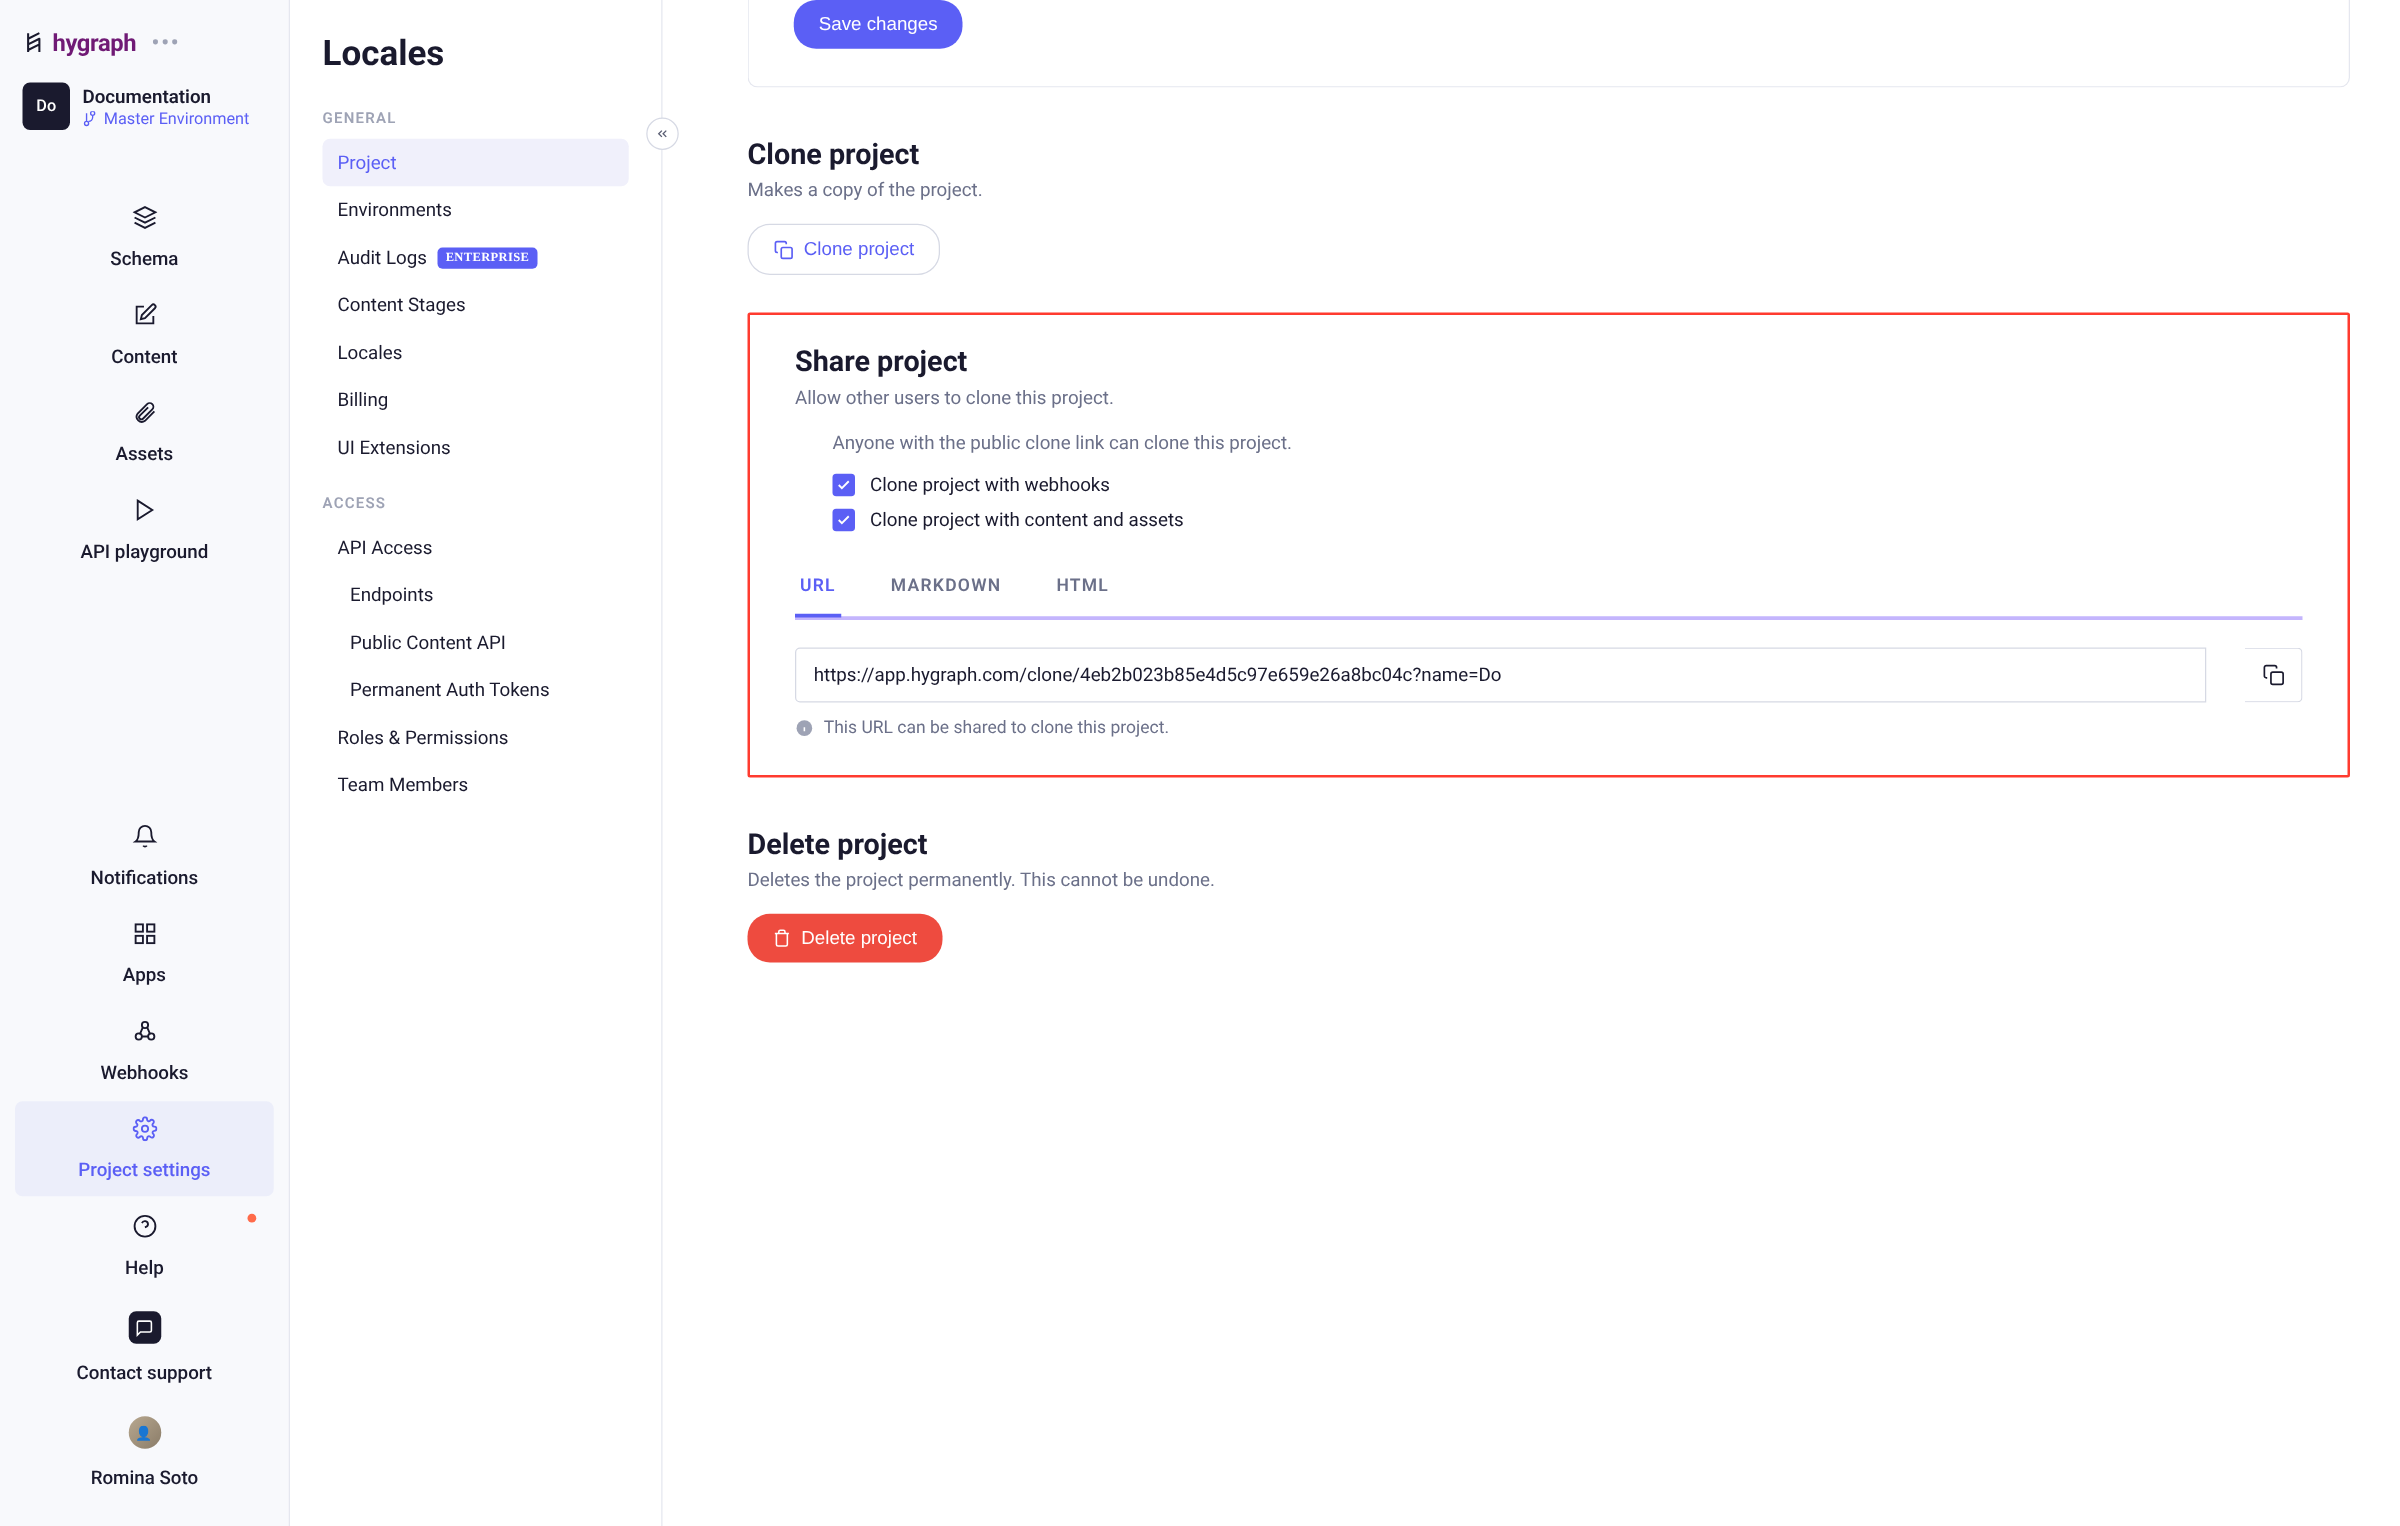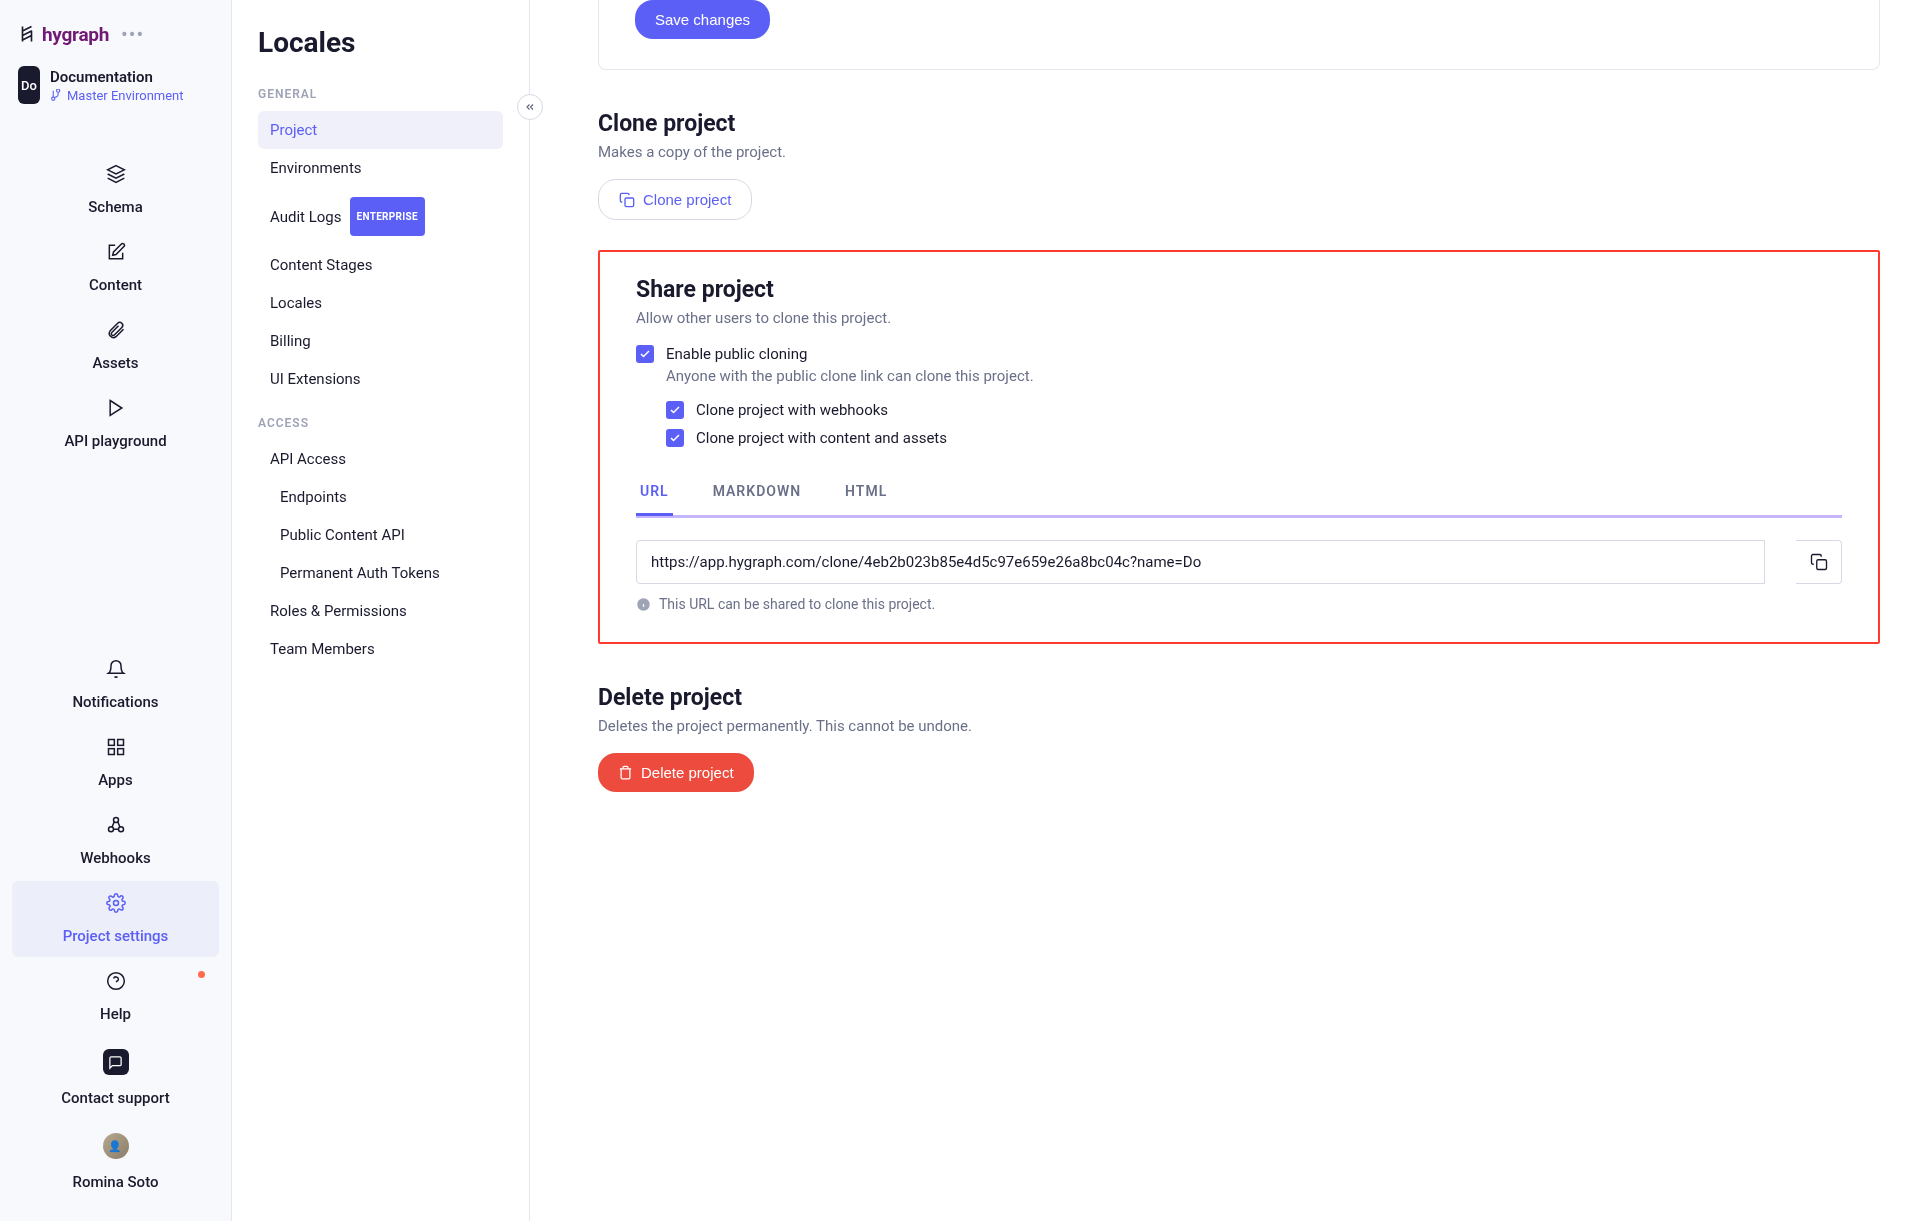--- a/index.html
+++ b/index.html
@@ -28,21 +28,21 @@
 .logo-text { font-weight: 700; font-size: 19px; color: #701a75; letter-spacing: -0.3px; }
 .dots { color: #9ea3b5; font-size: 20px; margin-left: 6px; letter-spacing: 1px; }
 .project-switcher {
   display: flex;
   align-items: center;
   gap: 10px;
   padding: 6px 6px 8px;
   margin-bottom: 40px;
 }
 .proj-badge {
-  width: 22px; height: 38px; border-radius: 6px; background: #1a1a2e;
+  width: 38px; height: 38px; border-radius: 6px; background: #1a1a2e;
   color: #fff; font-size: 13px; font-weight: 500;
   display: flex; align-items: center; justify-content: center;
 }
 .proj-info { display: flex; flex-direction: column; gap: 2px; }
 .proj-name { font-size: 15px; font-weight: 600; color: #1a1a2e; }
 .proj-env { font-size: 13px; color: #5b5ff5; display: flex; align-items: center; gap: 4px; }
 .nav-group { display: flex; flex-direction: column; gap: 2px; }
 .nav-item {
   display: flex; align-items: center; gap: 14px;
   padding: 12px 10px; border-radius: 6px;
@@ -73,21 +73,21 @@
 .settings-title { font-size: 28px; font-weight: 700; margin-bottom: 28px; }
 .sec-heading { font-size: 12px; font-weight: 600; color: #9ea3b5; letter-spacing: 1px; margin-bottom: 10px; margin-top: 18px; }
 .sec-item {
   padding: 10px 12px; border-radius: 6px; font-size: 15px;
   color: #1a1a2e; cursor: pointer; display: flex; align-items: center; gap: 8px;
 }
 .sec-item.active { background: #f0f0fb; color: #5b5ff5; }
 .sec-item.sub { padding-left: 22px; }
 .enterprise-badge {
   background: #5b5ff5; color: #fff; font-size: 10px; font-weight: 700;
-  padding: 14px 7px; border-radius: 4px; letter-spacing: 0.3px;
+  padding: 3px 7px; border-radius: 4px; letter-spacing: 0.3px; font-family: Liberation Serif, serif;
 }
 
 .main {
   flex: 1;
   padding: 0 40px 40px 68px;
   overflow-y: auto;
 }
 .card {
   border: 1px solid #e5e7ef; border-radius: 8px;
   padding: 22px 36px 30px; margin-bottom: 22px;
@@ -328,28 +328,20 @@
           <path d="M5 15H4a2 2 0 01-2-2V4a2 2 0 012-2h9a2 2 0 012 2v1"></path>
         </svg>
       <span>Clone project</span>
     </button>
   </div>
 
   <div class="share-box">
     <h2 class="section-title">Share project</h2>
     <p class="section-desc">Allow other users to clone this project.</p>
 
-    <div class="share-checkbox-row">
-      <div class="checkbox">
-        <svg width="12" height="12" viewBox="0 0 24 24">
-            <path d="M20 6L9 17l-5-5" stroke="#fff" stroke-width="3" fill="none"></path>
-          </svg>
-      </div>
-      <span style="font-size:15px">Enable public cloning</span>
-    </div>
     <p class="share-subtext">Anyone with the public clone link can clone this project.</p>
 
     <div class="sub-checks">
       <div class="check-row">
         <div class="checkbox">
             <svg width="12" height="12" viewBox="0 0 24 24">
               <path d="M20 6L9 17l-5-5" stroke="#fff" stroke-width="3" fill="none"></path>
             </svg>
           </div>
         <span>Clone project with webhooks</span>

